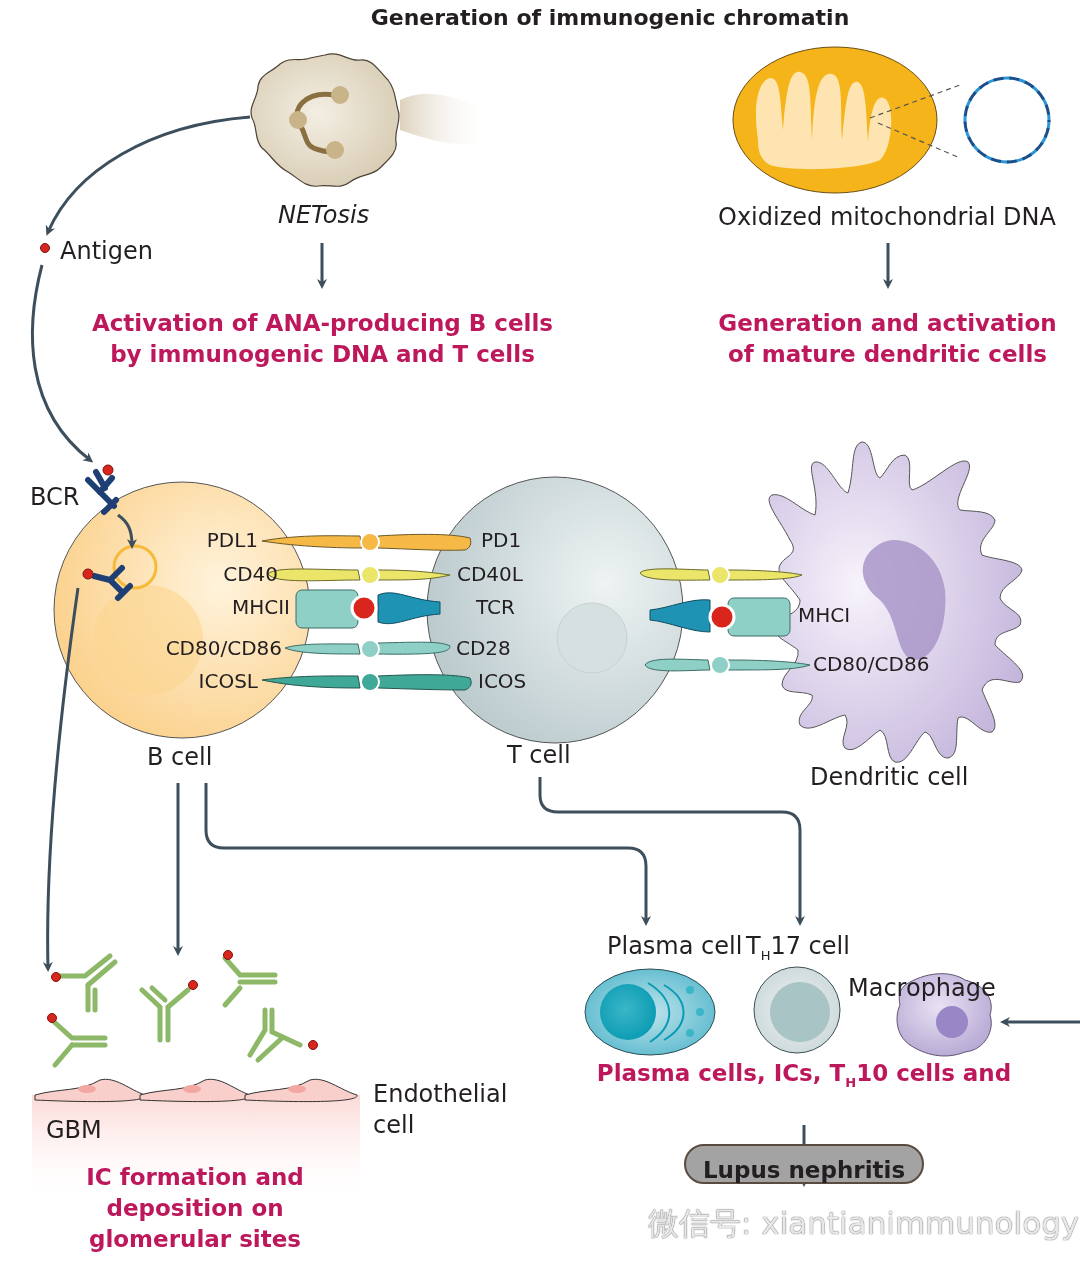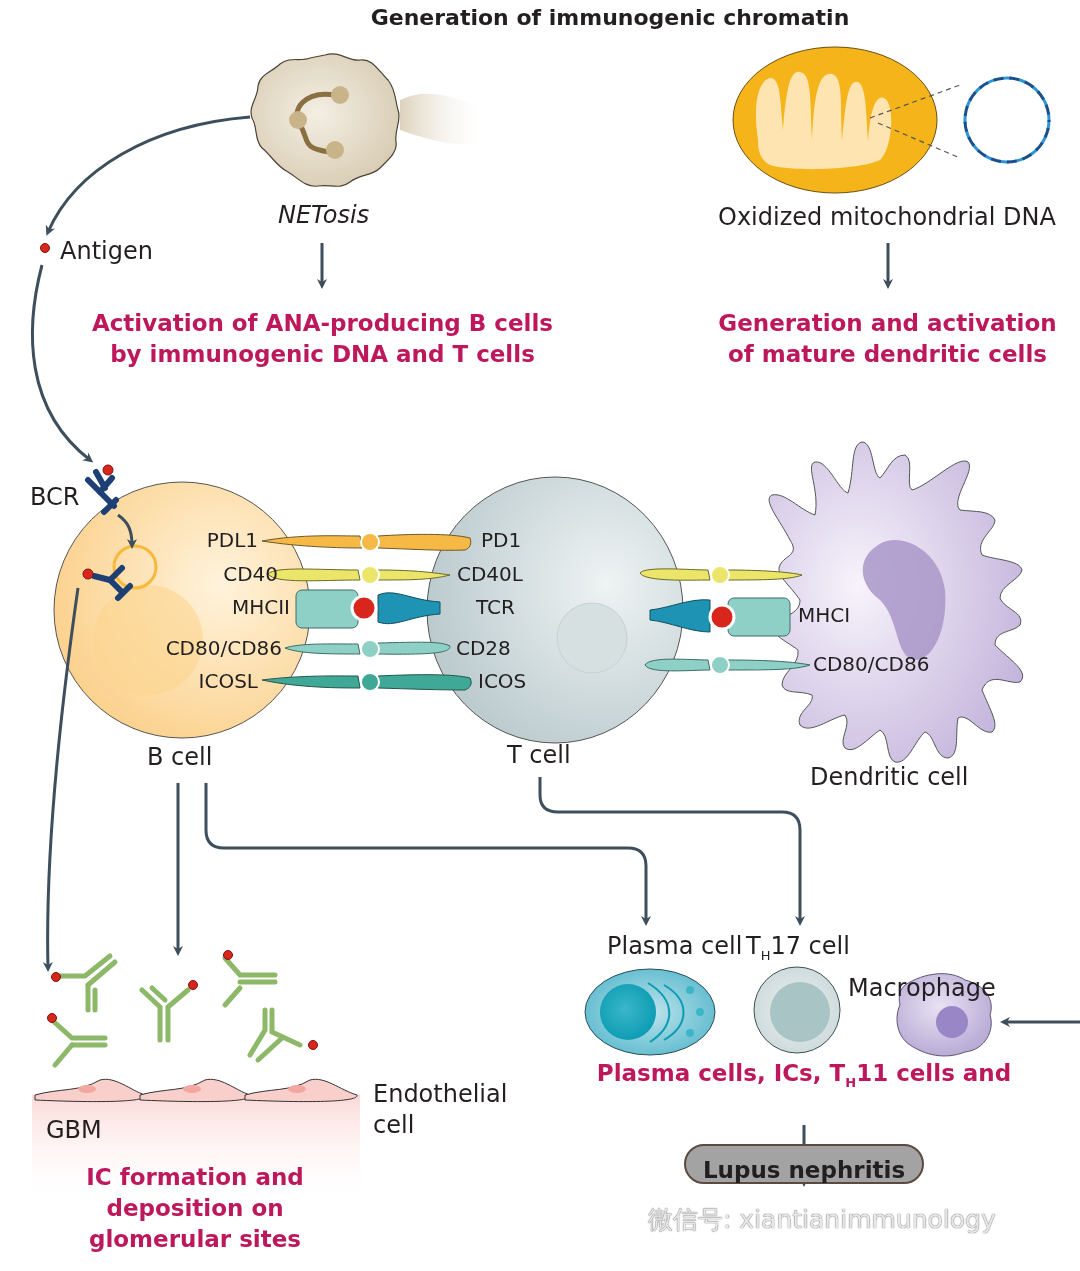--- a/index.html
+++ b/index.html
@@ -7,21 +7,21 @@
          font-family: "DejaVu Sans", "Liberation Sans", sans-serif; color: #231f20; }
   #stage { position: absolute; left: 0; top: 0; width: 1080px; height: 1271px; }
   .lbl { position: absolute; white-space: nowrap; font-size: 24px; line-height: 1; color: #231f20; }
   .bold { font-weight: bold; }
   .heading { position: absolute; font-weight: bold; font-size: 23px; line-height: 31px; text-align: center; color: #be185d; }
   .mol { font-size: 20px; }
   sub.s { font-size: 13px; vertical-align: -6px; }
   .outcome-box { position: absolute; left: 684px; top: 1144px; width: 240px; height: 40px;
                  border-radius: 24px; background: #a3a3a3; border: 2px solid #5b4a40; box-sizing: border-box; }
   .outcome-text { position: absolute; left: 0; right: 0; top: 11px; text-align: center; font-weight: bold; font-size: 23px; color: #231f20; }
-  .watermark { position: absolute; left: 648px; top: 1203px; font-size: 25px; color: rgba(255,255,255,0.85);
+  .watermark { position: absolute; left: 648px; top: 1203px; font-size: 31px; color: rgba(255,255,255,0.85);
                text-shadow: 0 0 1px #666, 0 0 1px #666; white-space: nowrap; }
 </style>
 </head>
 <body>
 
 <div id="stage">
 
   <svg width="1080" height="1271" style="position:absolute;left:0;top:0">
     <defs>
       <radialGradient id="gB" cx="65%" cy="40%" r="70%">
@@ -265,21 +265,21 @@
   <div class="lbl" style="left:507px;top:743px;">T cell</div>
   <div class="lbl" style="left:810px;top:765px;">Dendritic cell</div>
 
   <div class="lbl" style="left:607px;top:934px;">Plasma cell</div>
   <div class="lbl" style="left:746px;top:934px;">
     <span>T</span><sub class="s">H</sub><span>17 cell</span>
   </div>
   <div class="lbl" style="left:848px;top:932px;margin-top:44px;">Macrophage</div>
 
   <div class="heading" style="left:545px;width:518px;top:1058px;">
-    <div><span>Plasma cells, ICs, T</span><sub class="s">H</sub><span>11 cells and</span></div>
+    <div><span>Plasma cells, ICs, T</span><sub class="s">H</sub><span>10 cells and</span></div>
   </div>
 
   <div class="lbl" style="left:373px;top:1082px;">Endothelial</div>
   <div class="lbl" style="left:373px;top:1113px;">cell</div>
   <div class="lbl" style="left:46px;top:1118px;">GBM</div>
   <div class="heading" style="left:30px;width:330px;top:1162px;">
     <div>IC formation and</div>
     <div>deposition on</div>
     <div>glomerular sites</div>
   </div>

